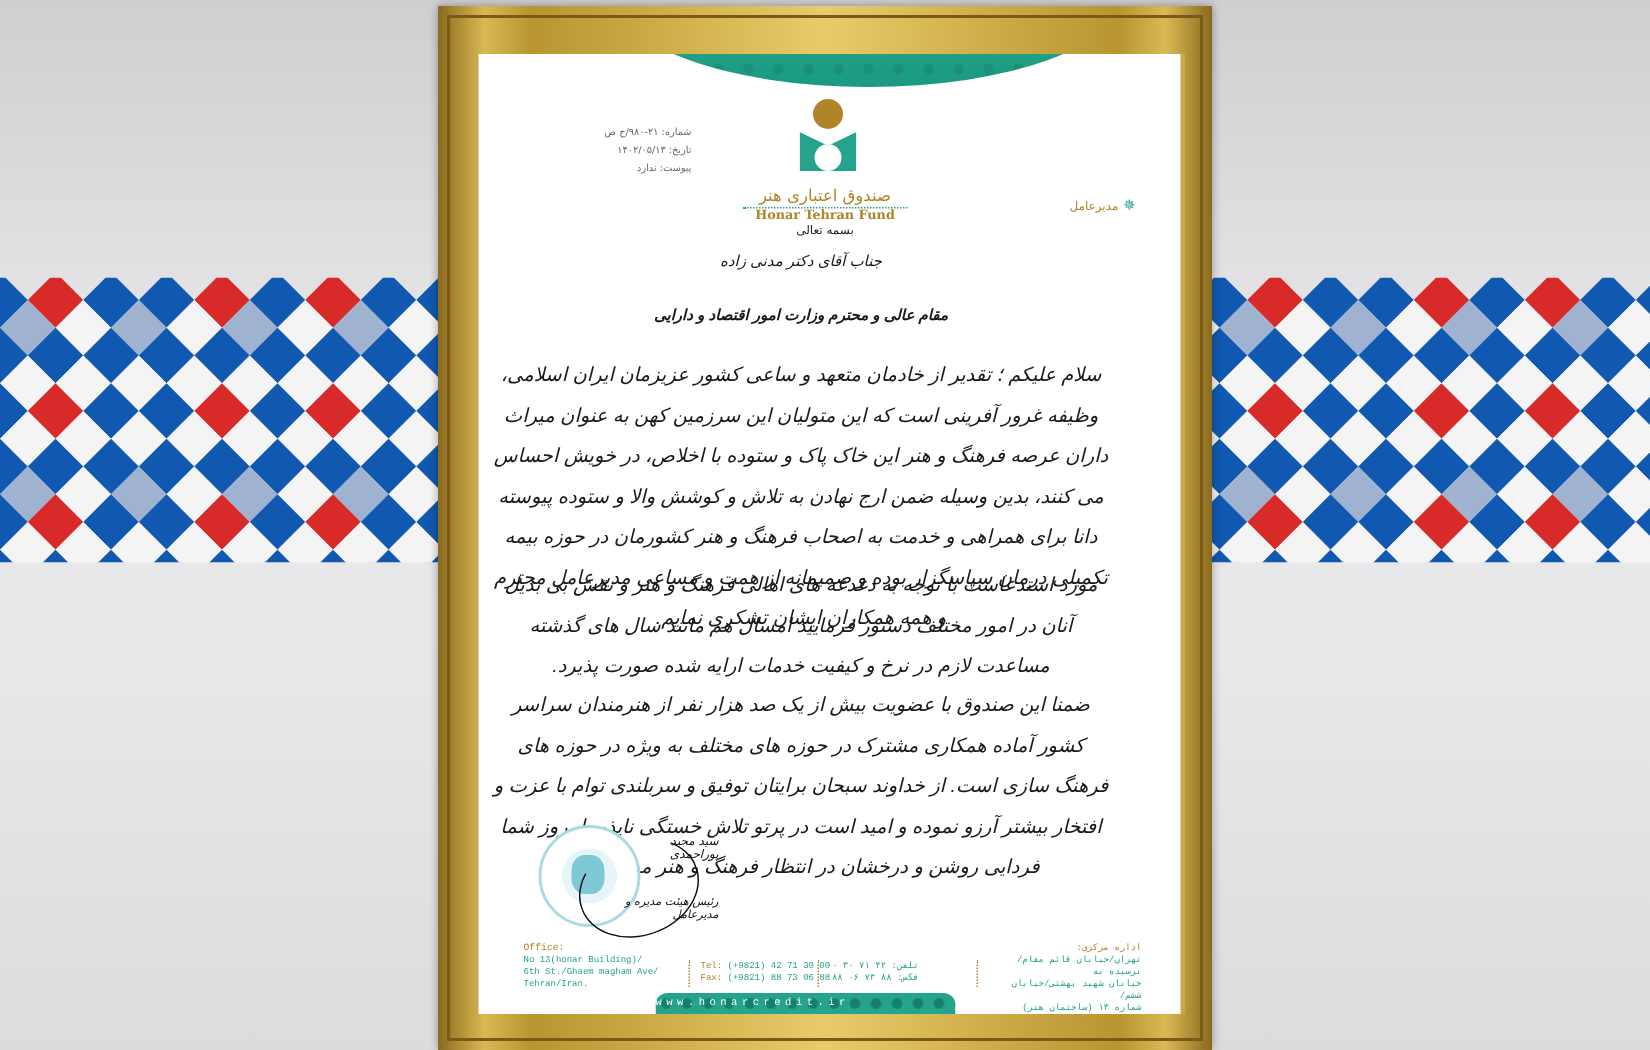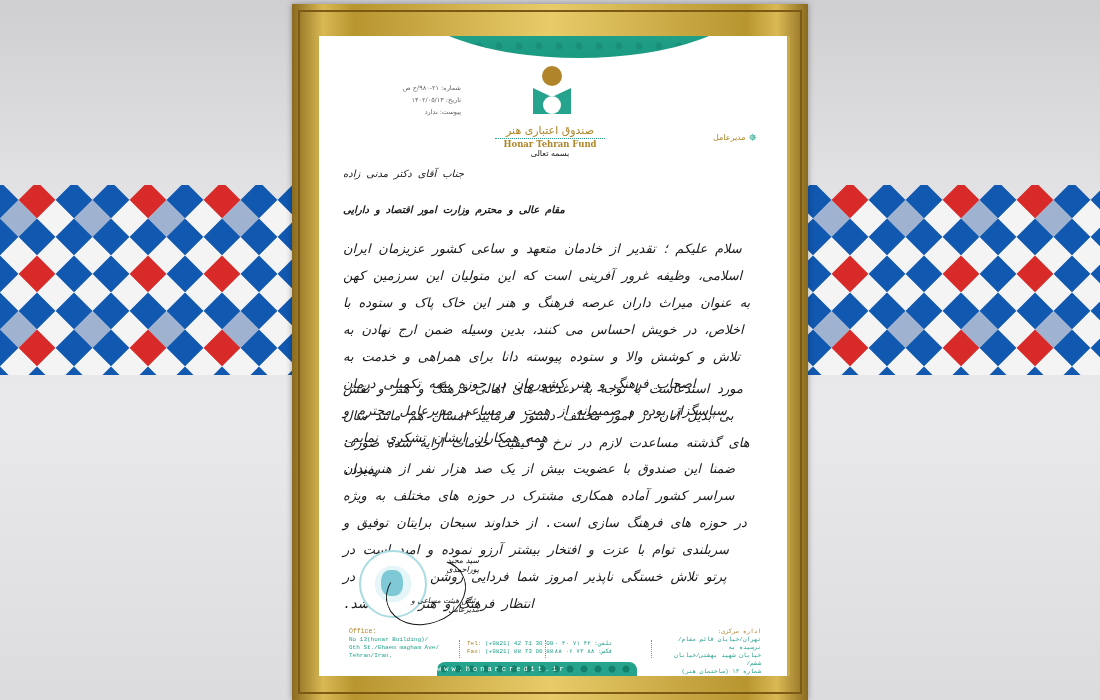--- a/index.html
+++ b/index.html
@@ -25,21 +25,21 @@
   .logo .dot{width:20px;height:20px;border-radius:50%;background:#b08428;margin:0 auto;}
   .logo .book{width:38px;height:26px;margin:2px auto 0;background:#26a38c;position:relative;
     clip-path:polygon(0 0,50% 35%,100% 0,100% 100%,0 100%);}
   .logo .book::after{content:"";position:absolute;left:10px;top:8px;width:18px;height:18px;border-radius:50%;background:#fff;}
   .logo-fa{position:absolute;left:176px;top:88px;width:110px;text-align:center;color:#b08428;font-family:"DejaVu Sans",sans-serif;
     font-weight:normal;font-size:11px;direction:rtl;border-bottom:1px dotted #26a38c;padding-bottom:1px;}
   .logo-en{position:absolute;left:176px;top:103px;width:110px;text-align:center;color:#b08428;font-size:8.5px;font-weight:bold;}
   .bismillah{position:absolute;left:176px;top:113px;width:110px;text-align:center;font-size:8px;color:#222;direction:rtl;}
   .ceo{position:absolute;right:30px;top:96px;color:#b08428;font-family:"DejaVu Sans",sans-serif;font-size:8px;direction:rtl;display:flex;align-items:center;gap:3px;}
   .ceo .star{color:#26a38c;font-size:10px;}
-  .body-text{position:absolute;right:34px;width:410px;direction:rtl;text-align:left;font-family:Liberation Mono, monospace;
+  .body-text{position:absolute;right:48px;width:410px;direction:rtl;text-align:center;font-family:Liberation Sans, sans-serif;
     font-style:italic;color:#1a1a1a;}
   .salute{top:132px;font-size:10px;}
   .title2{top:168px;font-size:10px;font-weight:bold;}
   .para{font-size:13px;line-height:27px;}
   .p1{top:200px;}
   .p2{top:340px;}
   .p3{top:420px;}
   .sign-area{position:absolute;left:30px;top:510px;width:130px;height:80px;}
   .seal{position:absolute;left:10px;top:4px;width:64px;height:64px;border-radius:50%;border:2px solid #a8dbe2;
     background:radial-gradient(circle,#e6f6f8 40%,#fff 41%);}
@@ -344,21 +344,21 @@
     <div class="body-text salute">جناب آقای دکتر مدنی زاده</div>
     <div class="body-text title2">مقام عالی و محترم وزارت امور اقتصاد و دارایی</div>
     <div class="body-text para p1">سلام علیکم ؛ تقدیر از خادمان متعهد و ساعی کشور عزیزمان ایران اسلامی، وظیفه غرور آفرینی است که این متولیان این سرزمین کهن به عنوان میراث داران عرصه فرهنگ و هنر این خاک پاک و ستوده با اخلاص، در خویش احساس می کنند، بدین وسیله ضمن ارج نهادن به تلاش و کوشش والا و ستوده پیوسته دانا برای همراهی و خدمت به اصحاب فرهنگ و هنر کشورمان در حوزه بیمه تکمیلی درمان سپاسگزار بوده و صمیمانه از همت و مساعی مدیرعامل محترم و همه همکاران ایشان تشکری نمایم.</div>
     <div class="body-text para p2">مورد استدعاست با توجه به دغدغه های اهالی فرهنگ و هنر و نقش بی بدیل آنان در امور مختلف دستور فرمایید امسال هم مانند سال های گذشته مساعدت لازم در نرخ و کیفیت خدمات ارایه شده صورت پذیرد.</div>
     <div class="body-text para p3">ضمنا این صندوق با عضویت بیش از یک صد هزار نفر از هنرمندان سراسر کشور آماده همکاری مشترک در حوزه های مختلف به ویژه در حوزه های فرهنگ سازی است. از خداوند سبحان برایتان توفیق و سربلندی توام با عزت و افتخار بیشتر آرزو نموده و امید است در پرتو تلاش خستگی ناپذیر امروز شما فردایی روشن و درخشان در انتظار فرهنگ و هنر میهن باشد.</div>
 
     <div class="sign-area">
       <div class="seal"></div>
       <div class="sig-loop"></div>
       <div class="signer">سید مجید پوراحمدی</div>
-      <div class="signer-role">رئیس هیئت مساعی و مدیرعامل</div>
+      <div class="signer-role">رئیس هیئت مدیره و مدیرعامل</div>
     </div>
 
     <div class="footer">
       <div class="office">
         <div class="h">Office:</div>
         <div>No 13(honar Building)/</div>
         <div>6th St./Ghaem magham Ave/</div>
         <div>Tehran/Iran.</div>
       </div>
       <div class="sep" style="left:140px"></div>

